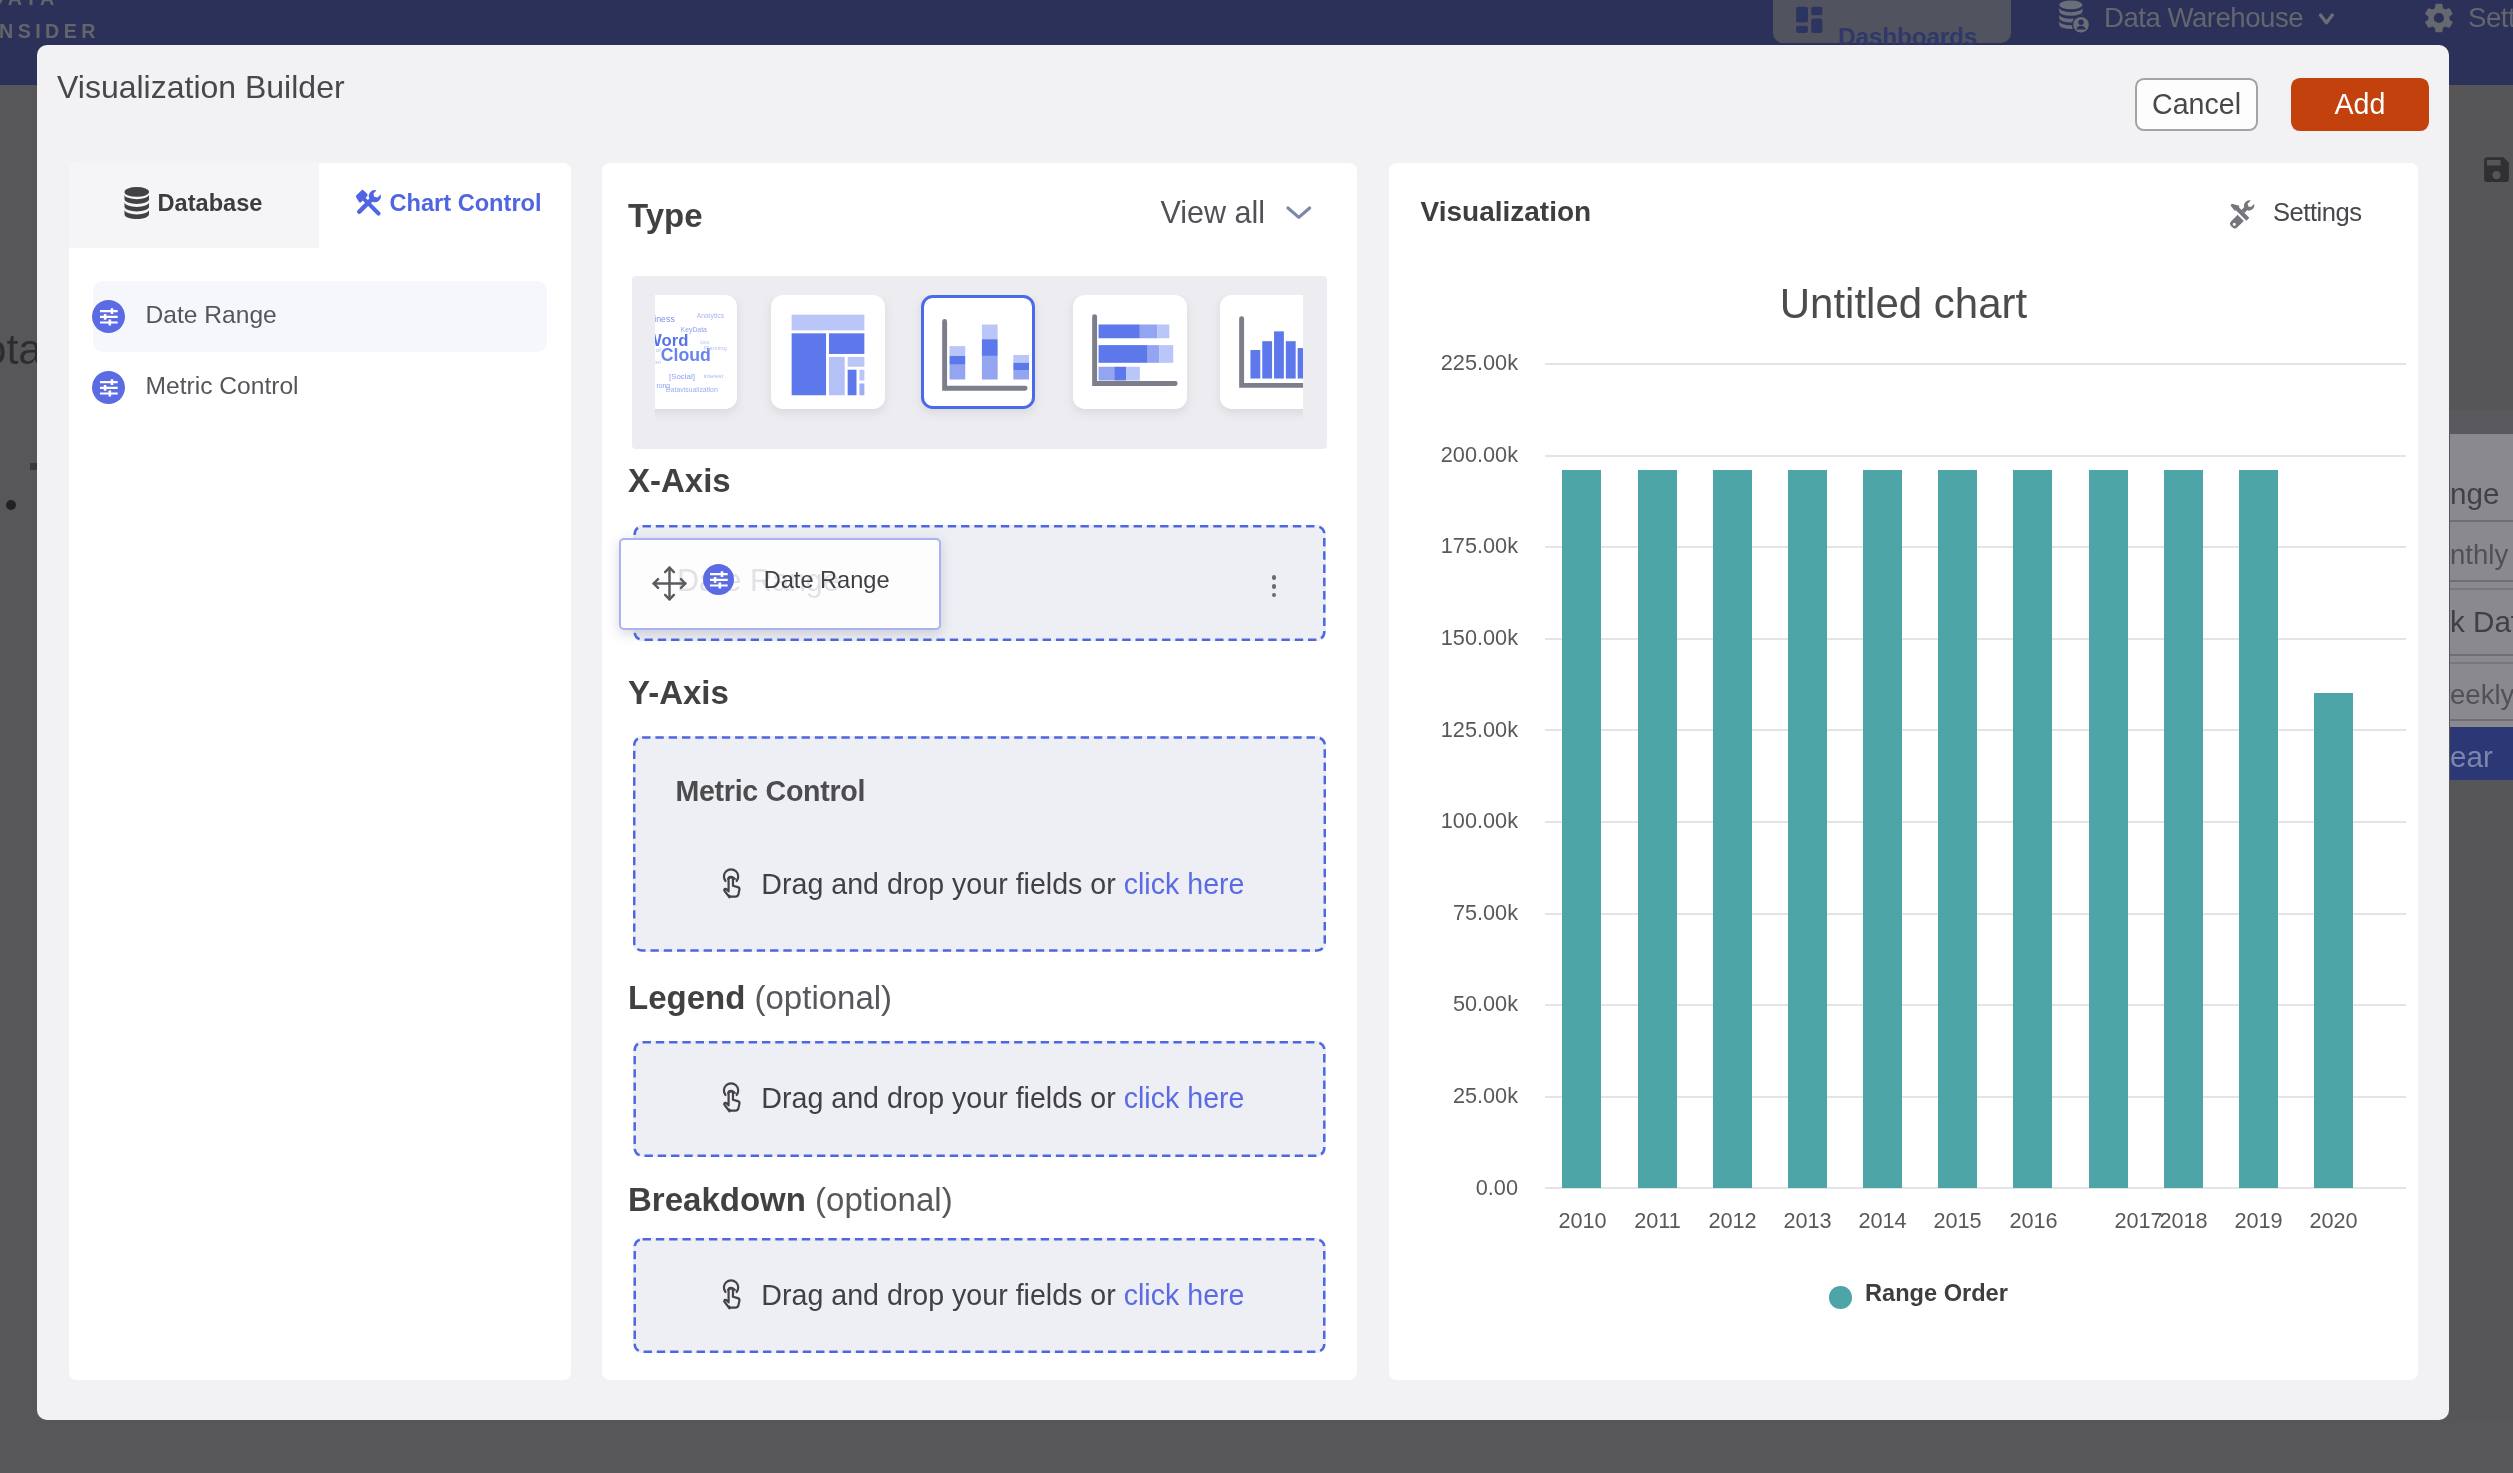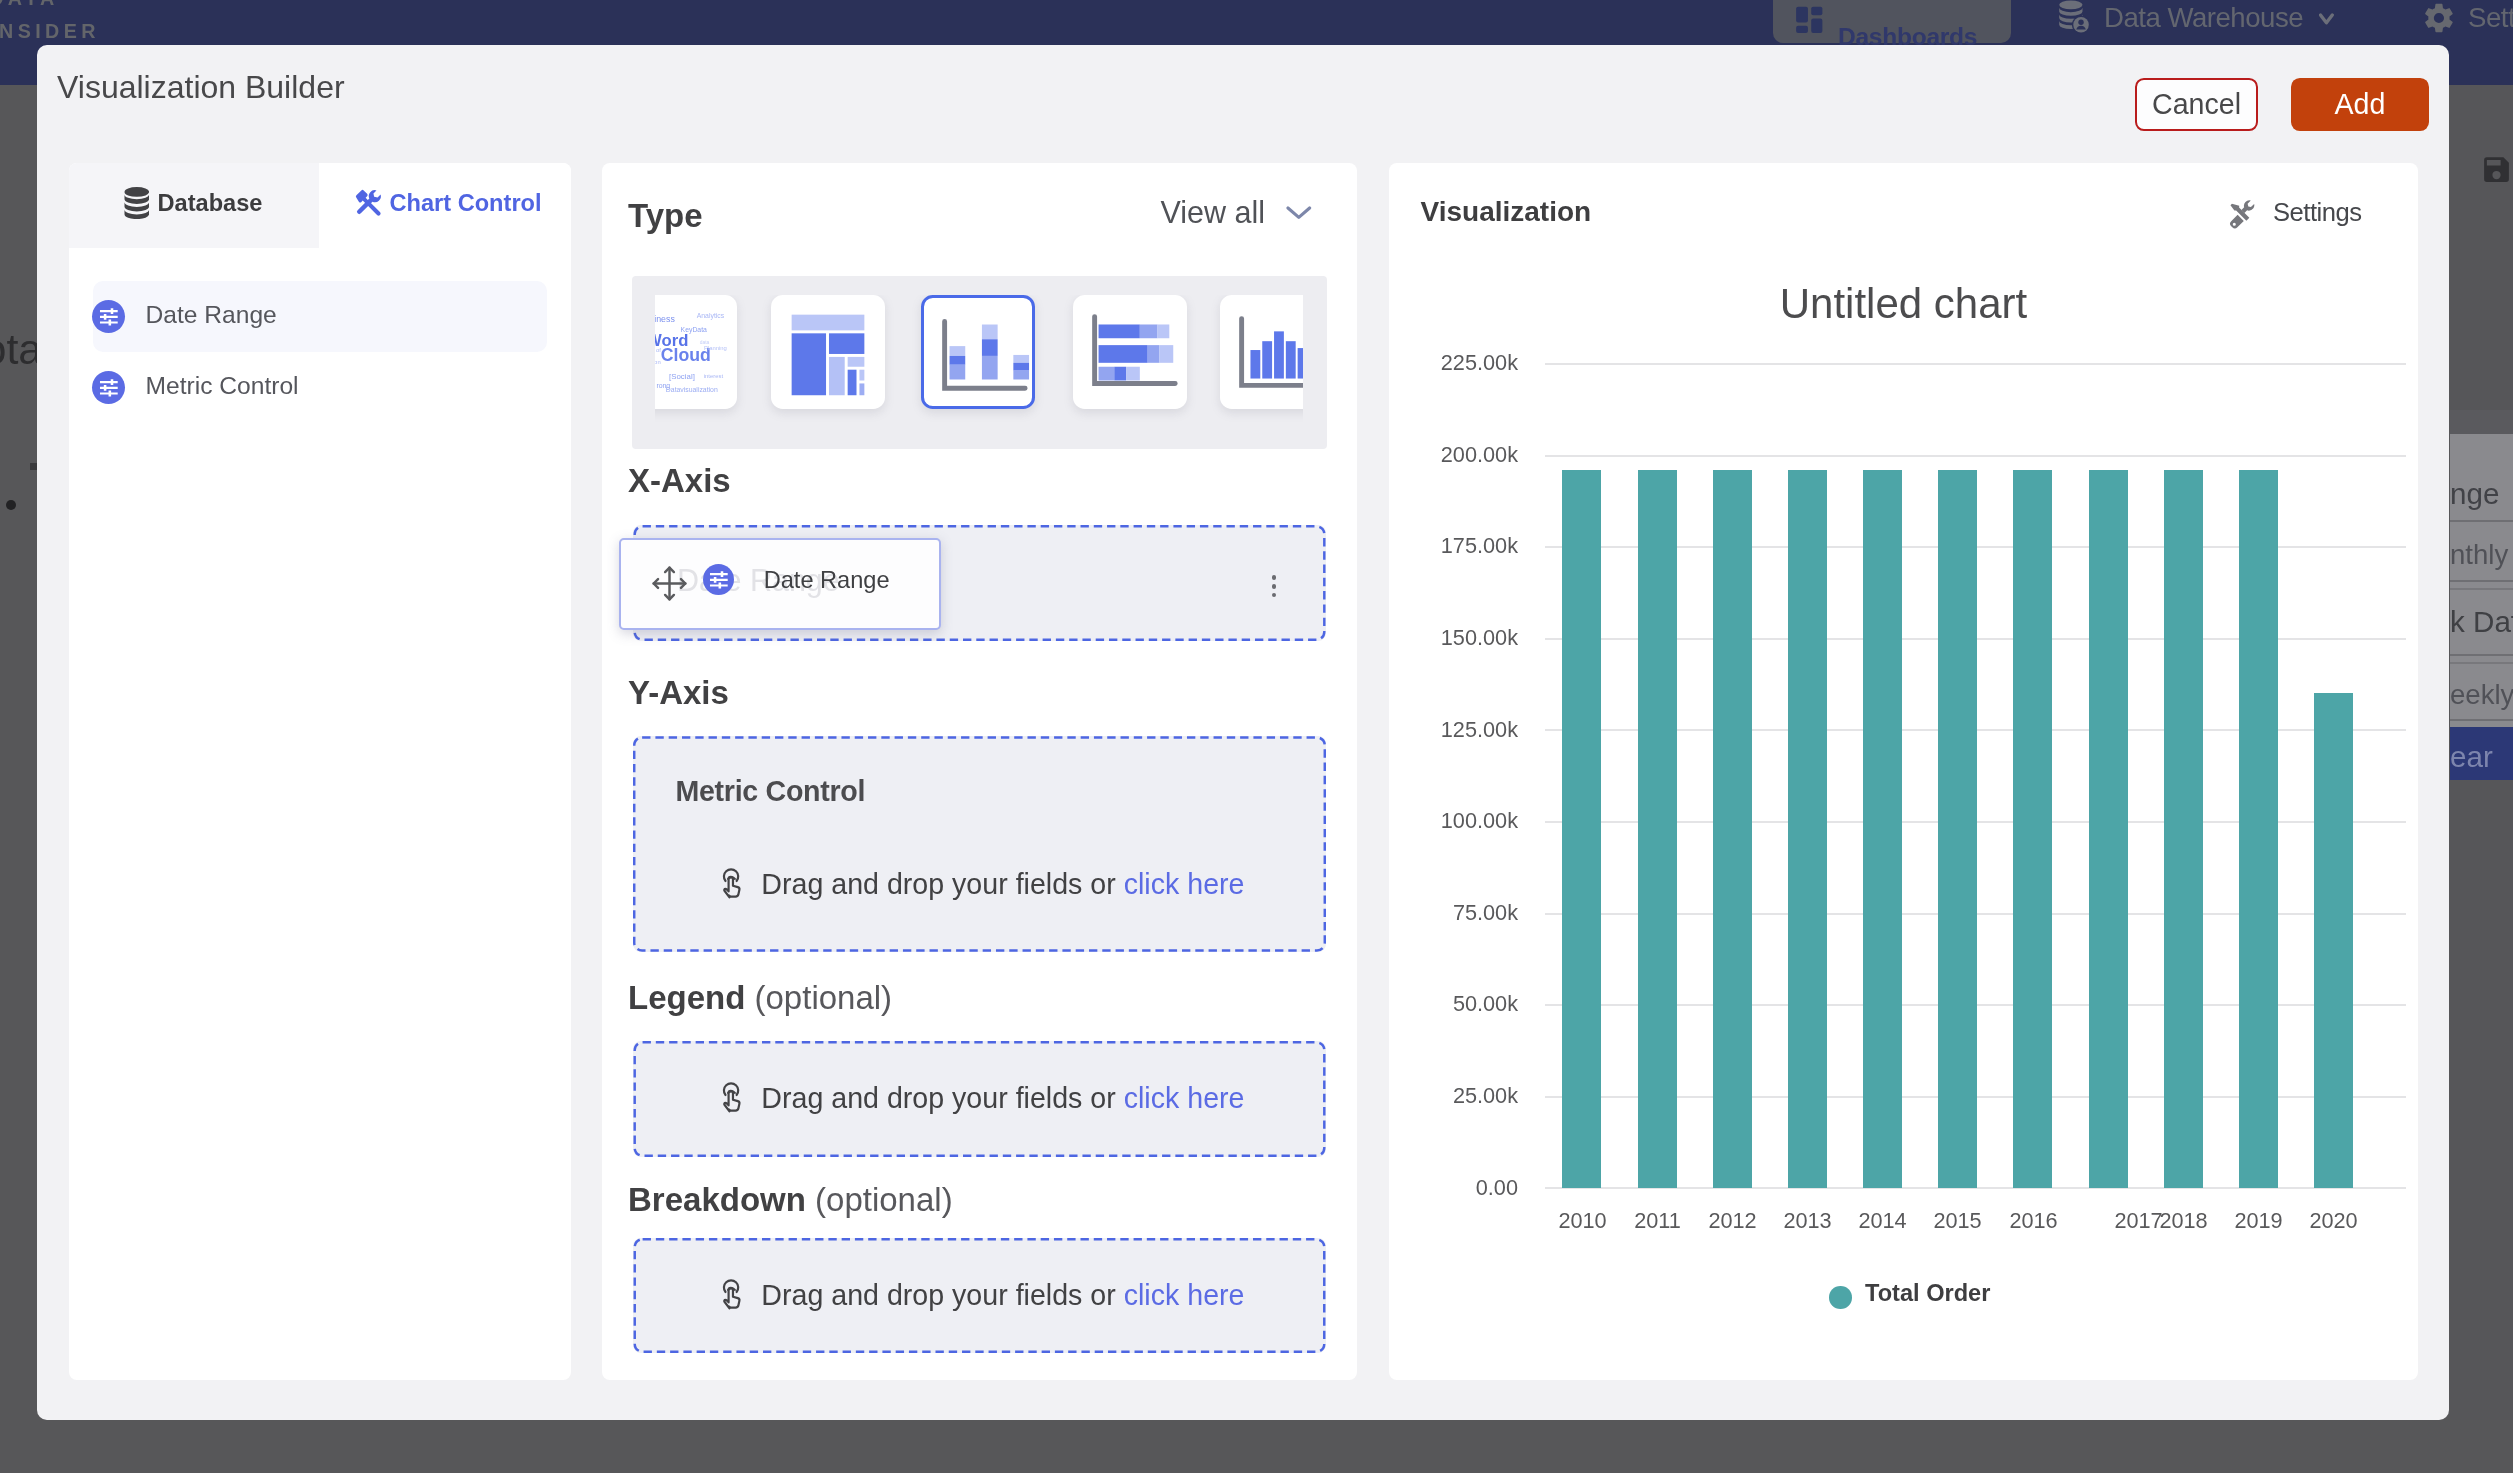--- a/index.html
+++ b/index.html
@@ -14,21 +14,21 @@
   .navtxt { font-size:24.6px; color:#30386b; font-weight:bold; letter-spacing:-0.3px; }
   #dw-txt, #set-txt { color:#63666f; font-weight:normal; font-size:27.6px; letter-spacing:-0.5px; }
 
   #left-strip { left:0; top:85px; width:37px; height:1389px; background:#575759; }
   #right-strip { left:2450px; top:85px; width:64px; height:1389px; background:#565659; }
   #bottom-strip { left:0; top:1420px; width:2514px; height:53px; background:#575759; }
 
   
   #modal { left:37px; top:45px; width:2412px; height:1375px; background:#f2f2f4; border-radius:9.9px; }
   #title { left:20px; top:23.6px; font-size:32px; color:#48484a; }
-  #btn-cancel { left:2098px; top:33px; width:123px; height:53px; background:#fdfdfe; border:2px solid #b91c1c; border-radius:8.9px; color:#48484a; font-size:28.6px; text-align:center; line-height:49px; }
+  #btn-cancel { left:2098px; top:33px; width:123px; height:53px; background:#fdfdfe; border:2px solid #a3a3a3; border-radius:8.9px; color:#48484a; font-size:28.6px; text-align:center; line-height:49px; }
   #btn-add { left:2254px; top:33px; width:138px; height:53px; background:#c2410c; border-radius:8.9px; color:#fff; font-size:28.6px; text-align:center; line-height:53px; }
 
   .card { background:#fff; border-radius:7.9px; top:118px; height:1217px; }
   #card-left { left:31.5px; width:502px; }
   #card-mid { left:565px; width:755px; }
   #card-right { left:1352px; width:1029px; }
 
   
   .tab { top:0; height:85px; }
   #tab-db { left:0; width:250px; background:#f5f5f8; border-radius:7.9px 0 0 0; }
@@ -392,16 +392,16 @@
         <div class="bar abs" style="left: 700px; top: 307px; height: 718px;"></div>
         <div class="xlab abs" style="left: 712px; top: 1045px;">2017</div>
         <div class="bar abs" style="left: 775px; top: 307px; height: 718px;"></div>
         <div class="xlab abs" style="left: 757px; top: 1045px;">2018</div>
         <div class="bar abs" style="left: 850px; top: 307px; height: 718px;"></div>
         <div class="xlab abs" style="left: 832px; top: 1045px;">2019</div>
         <div class="bar abs" style="left: 925px; top: 530px; height: 495px;"></div>
         <div class="xlab abs" style="left: 907px; top: 1045px;">2020</div>
       </div>
     <div id="legend-dot" class="abs" style="left:440px; top:1123px;"></div>
-    <div id="legend-txt" class="abs" style="left:476px; top:1117px;">Total Order</div>
+    <div id="legend-txt" class="abs" style="left:476px; top:1117px;">Range Order</div>
   </div>
 </div>
 
 
 </body></html>

